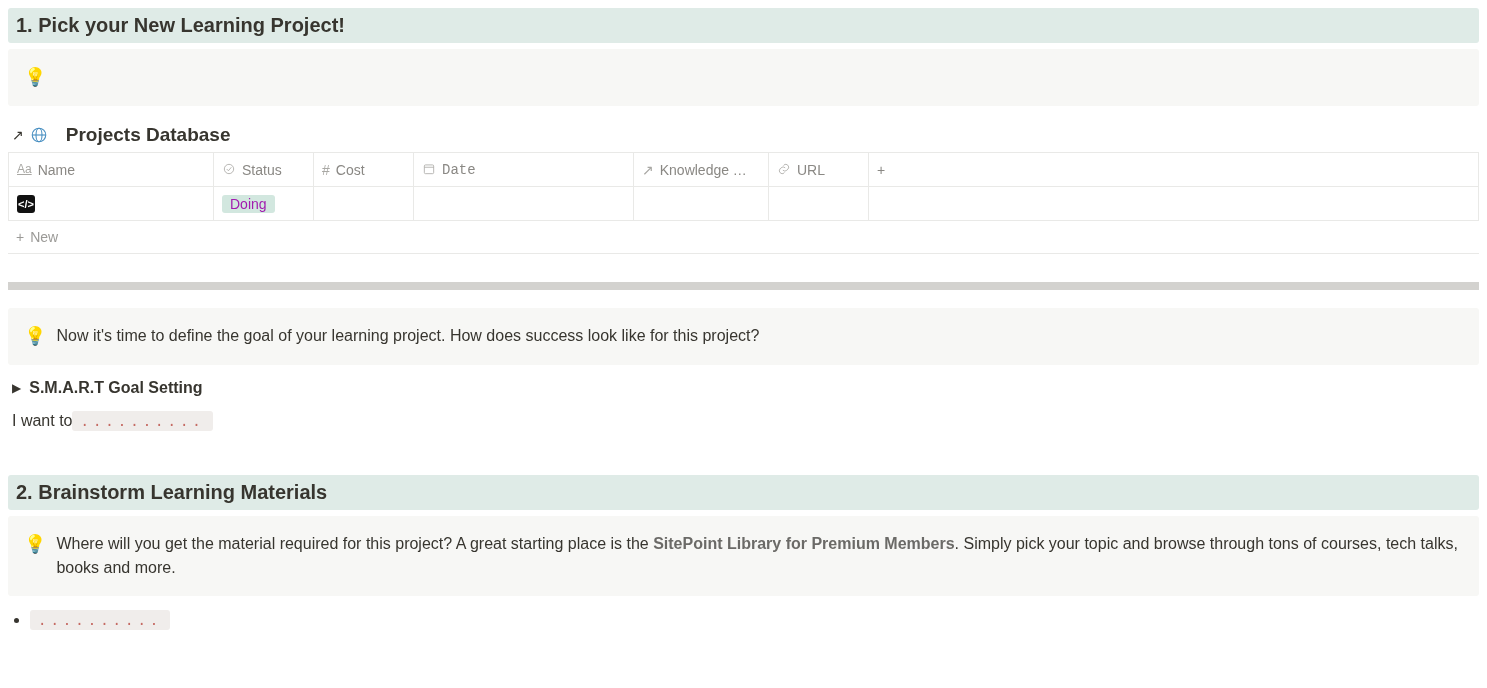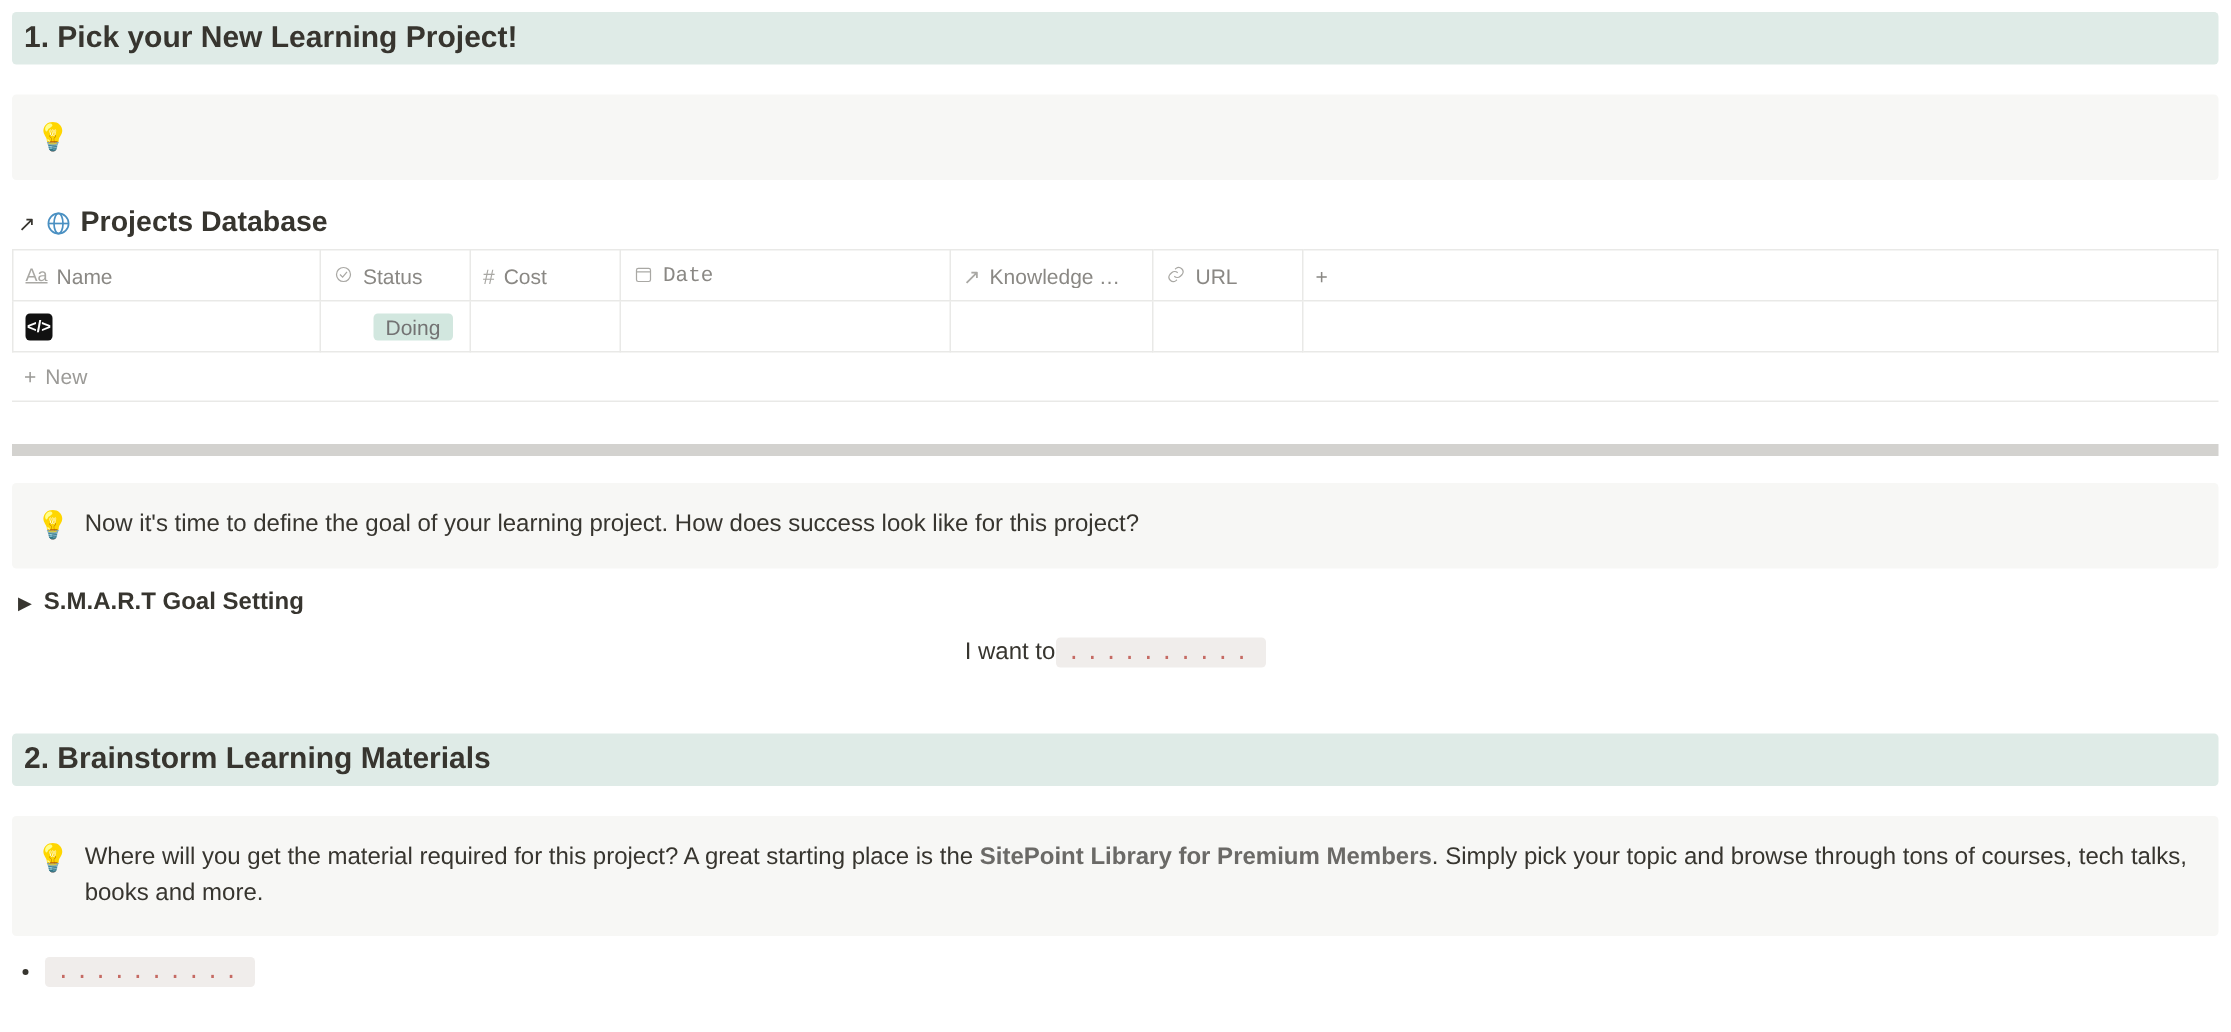--- a/index.html
+++ b/index.html
@@ -8,21 +8,21 @@
     font-size: 16px;
     color: rgb(55, 53, 47);
     background: #fff;
     padding: 8px;
     width: 1487px;
   }
   .heading-block {
     background: #dfebe7;
     padding: 6px 8px;
     border-radius: 3px;
-    margin-bottom: 20px;
+    margin-bottom: 6px;
   }
   .heading-block h2 {
     font-size: 20px;
     font-weight: 700;
   }
   .callout {
     display: flex;
     align-items: flex-start;
     background: #f7f7f5;
     padding: 16px 16px;
@@ -50,20 +50,21 @@
     color: #37352f;
     font-size: 14px;
   }
   .db-title-row .globe {
     width: 18px;
     height: 18px;
   }
   .db-title-row h3 {
     font-size: 19px;
     font-weight: 700;
+    margin-left: 12px;
   }
   .table {
     width: 100%;
     border-collapse: collapse;
     font-size: 14px;
   }
   .table th, .table td {
     border: 1px solid #e9e9e7;
     padding: 6px 8px;
     text-align: left;
@@ -85,25 +86,24 @@
   .col-name { width: 205px; }
   .col-status { width: 100px; }
   .col-cost { width: 100px; }
   .col-date { width: 220px; font-family: Liberation Mono, monospace; }
   .col-knowledge { width: 135px; }
   .col-url { width: 100px; }
   .col-add { width: auto; }
   .tag {
     display: inline-block;
     background: #d2e7df;
-    color: #737373;
+    color: #a21caf;
     padding: 1px 8px;
     border-radius: 3px;
     font-size: 14px;
-    margin-left: 27px;
   }
   .row-name {
     display: flex;
     align-items: center;
     gap: 6px;
   }
   .page-icon-dark {
     width: 18px;
     height: 18px;
     background: #111;
@@ -150,21 +150,20 @@
     font-weight: 600;
     font-size: 16px;
   }
   .text-line {
     padding: 4px;
     margin-top: 6px;
     font-size: 16px;
     display: flex;
     align-items: center;
     gap: 0;
-    justify-content: center;
   }
   .placeholder-pill {
     display: inline-block;
     background: #f0edeb;
     color: #c56a63;
     letter-spacing: 4px;
     font-family: monospace;
     padding: 2px 8px;
     border-radius: 3px;
     font-size: 14px;

